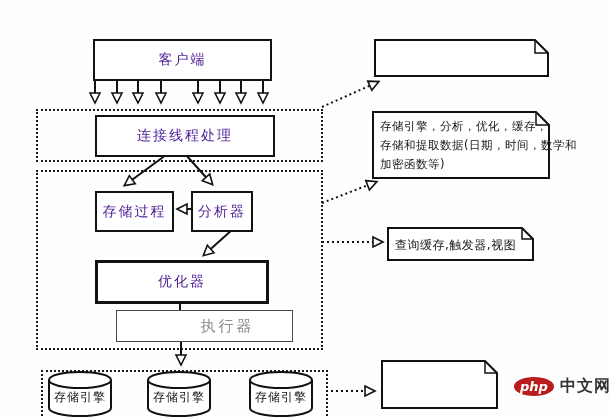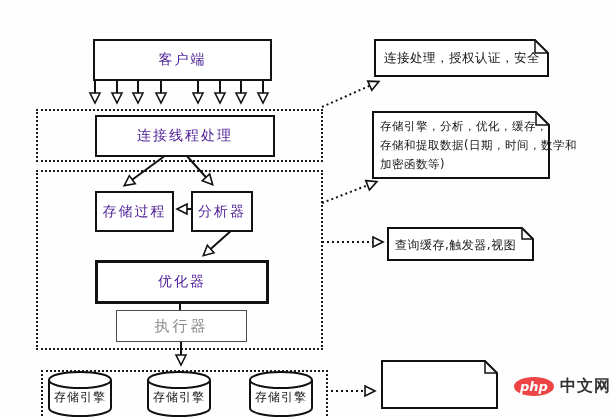--- a/index.html
+++ b/index.html
@@ -8,28 +8,28 @@
     overflow:hidden; font-family:"DejaVu Sans","Liberation Sans",sans-serif;
     color:#111;
   }
   .dotted { position:absolute; border:2px dotted #1a1a1a; }
   .box {
     position:absolute; background:#ffffff; border:2px solid #121212;
     display:flex; align-items:center; justify-content:center;
     font-size:14px; letter-spacing:2px; color:#4c1d95;
   }
   .box.thick { border-width:3px; }
-  .box.ghost { border:1px solid #4a4a4a; color:#8e8e8e; font-size:15px; letter-spacing:3px; }
+  .box.ghost { border:1px solid #4a4a4a; color:#8e8e8e; font-size:15px; letter-spacing:3px;padding-left:46px; }
   svg.layer { position:absolute; left:0; top:0; pointer-events:none; }
   .note-text { position:absolute; font-size:12px; letter-spacing:0.5px; color:#151515; white-space:nowrap; }
   .note-text.multi div { line-height:19px; font-size:11.5px; }
   .cyl-label { position:absolute; width:56px; text-align:center; font-size:12px; color:#151515; letter-spacing:1px; }
   .php-badge {
     position:absolute; left:514px; top:377px; width:40px; height:19px;
-    background:#ef4444; border-radius:50%;
+    background:#b91c1c; border-radius:50%;
     display:flex; align-items:center; justify-content:center;
     color:#ffffff; font-size:13px; font-weight:bold; font-style:italic;
   }
   .site-name {
     position:absolute; left:560px; top:376px; font-size:16px; font-weight:bold;
     color:#333333; letter-spacing:1px;
   }
 </style>
 </head>
 <body>
@@ -95,21 +95,20 @@
     </g>
   </svg>
 
   <div class="box" style="left:93px;top:39px;width:175px;height:38px">客户端</div>
   <div class="box" style="left:95px;top:115px;width:176px;height:38px">连接线程处理</div>
   <div class="box" style="left:95px;top:191px;width:75px;height:37px">存储过程</div>
   <div class="box" style="left:191px;top:191px;width:58px;height:37px">分析器</div>
   <div class="box thick" style="left:95px;top:260px;width:168px;height:38px">优化器</div>
   <div class="box ghost" style="left:116px;top:310px;width:129px;height:30px">执行器</div>
 
-  <div class="note-text" style="left:384px;top:50px;font-size:12.5px">连接处理，授权认证，安全</div>
 
   <div class="note-text multi" style="left:380px;top:117px">
     <div>存储引擎，分析，优化，缓存，</div>
     <div>存储和提取数据(日期，时间，数学和</div>
     <div>加密函数等)</div>
   </div>
 
   <div class="note-text" style="left:395px;top:237px">查询缓存,触发器,视图</div>
 
 

